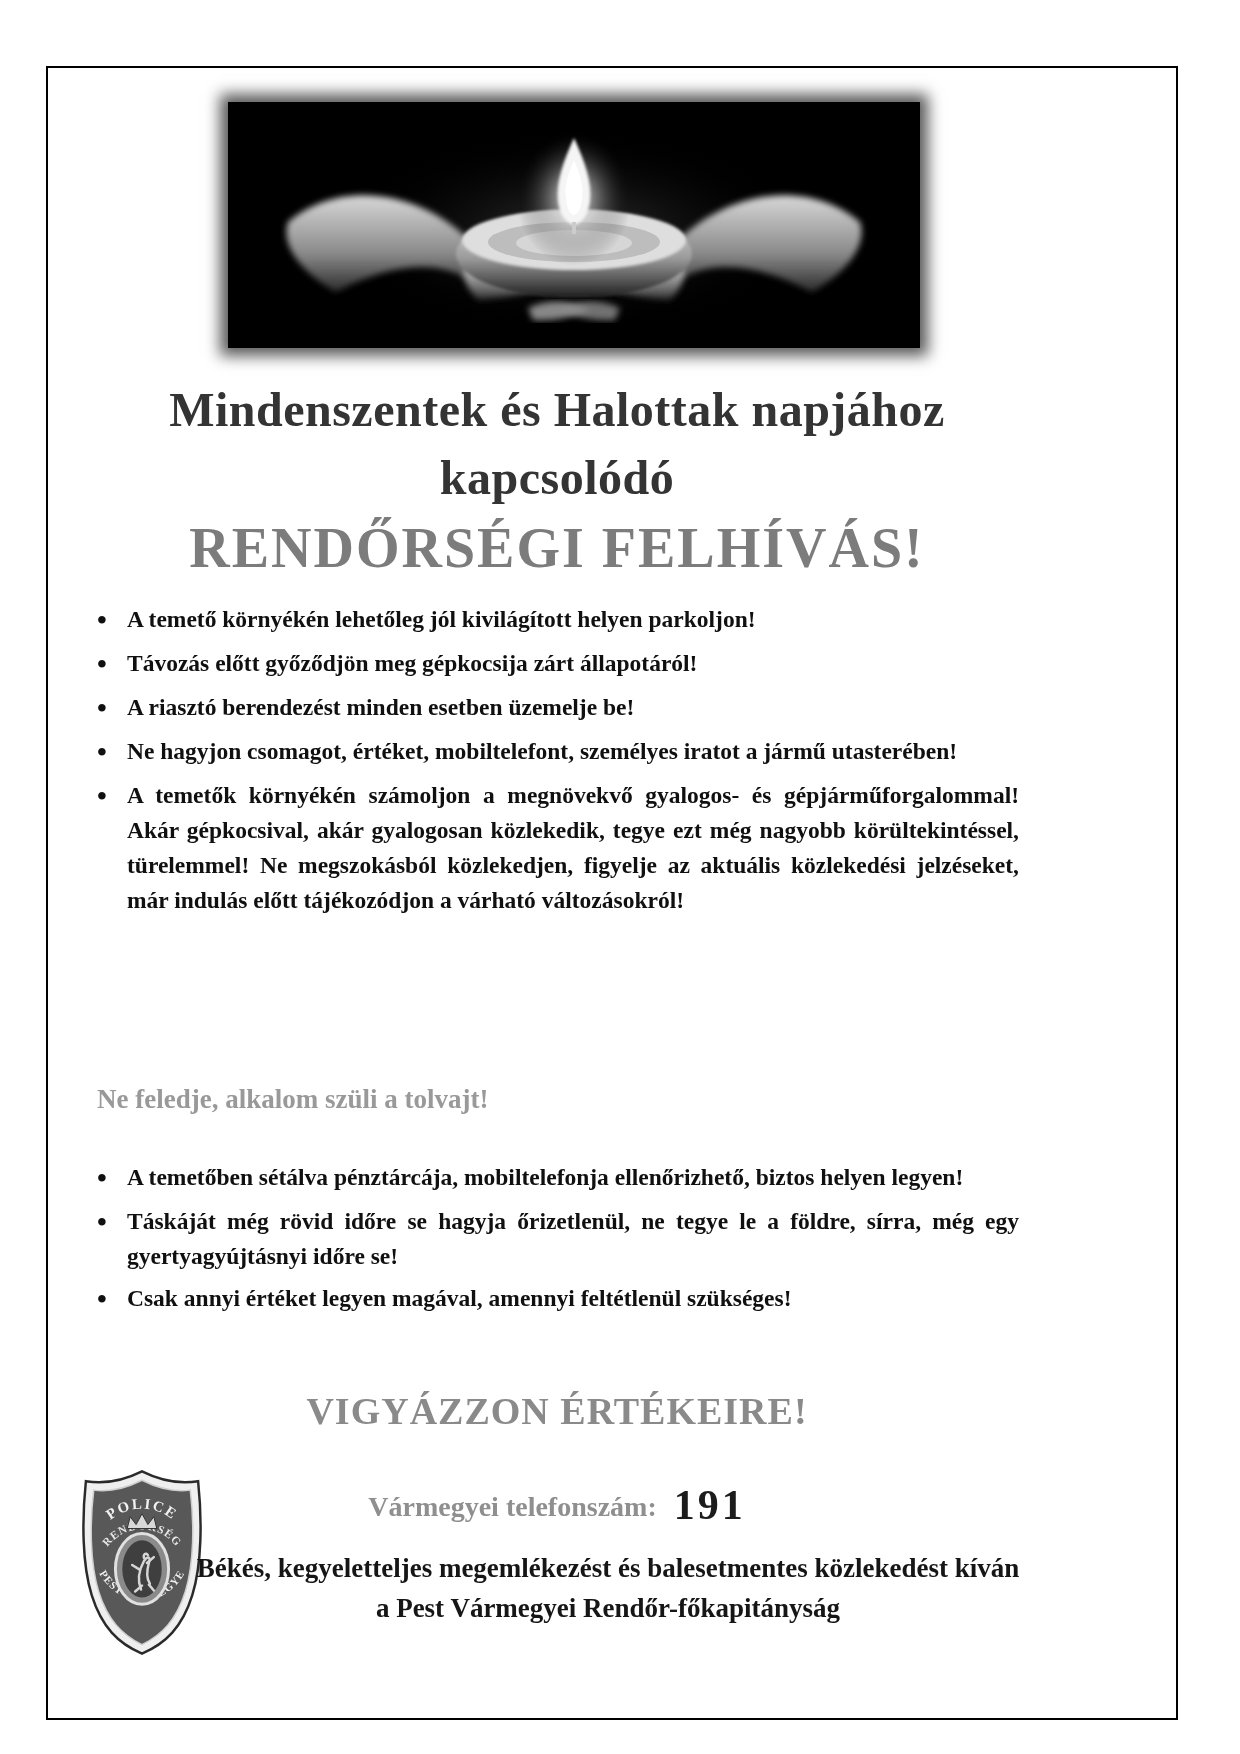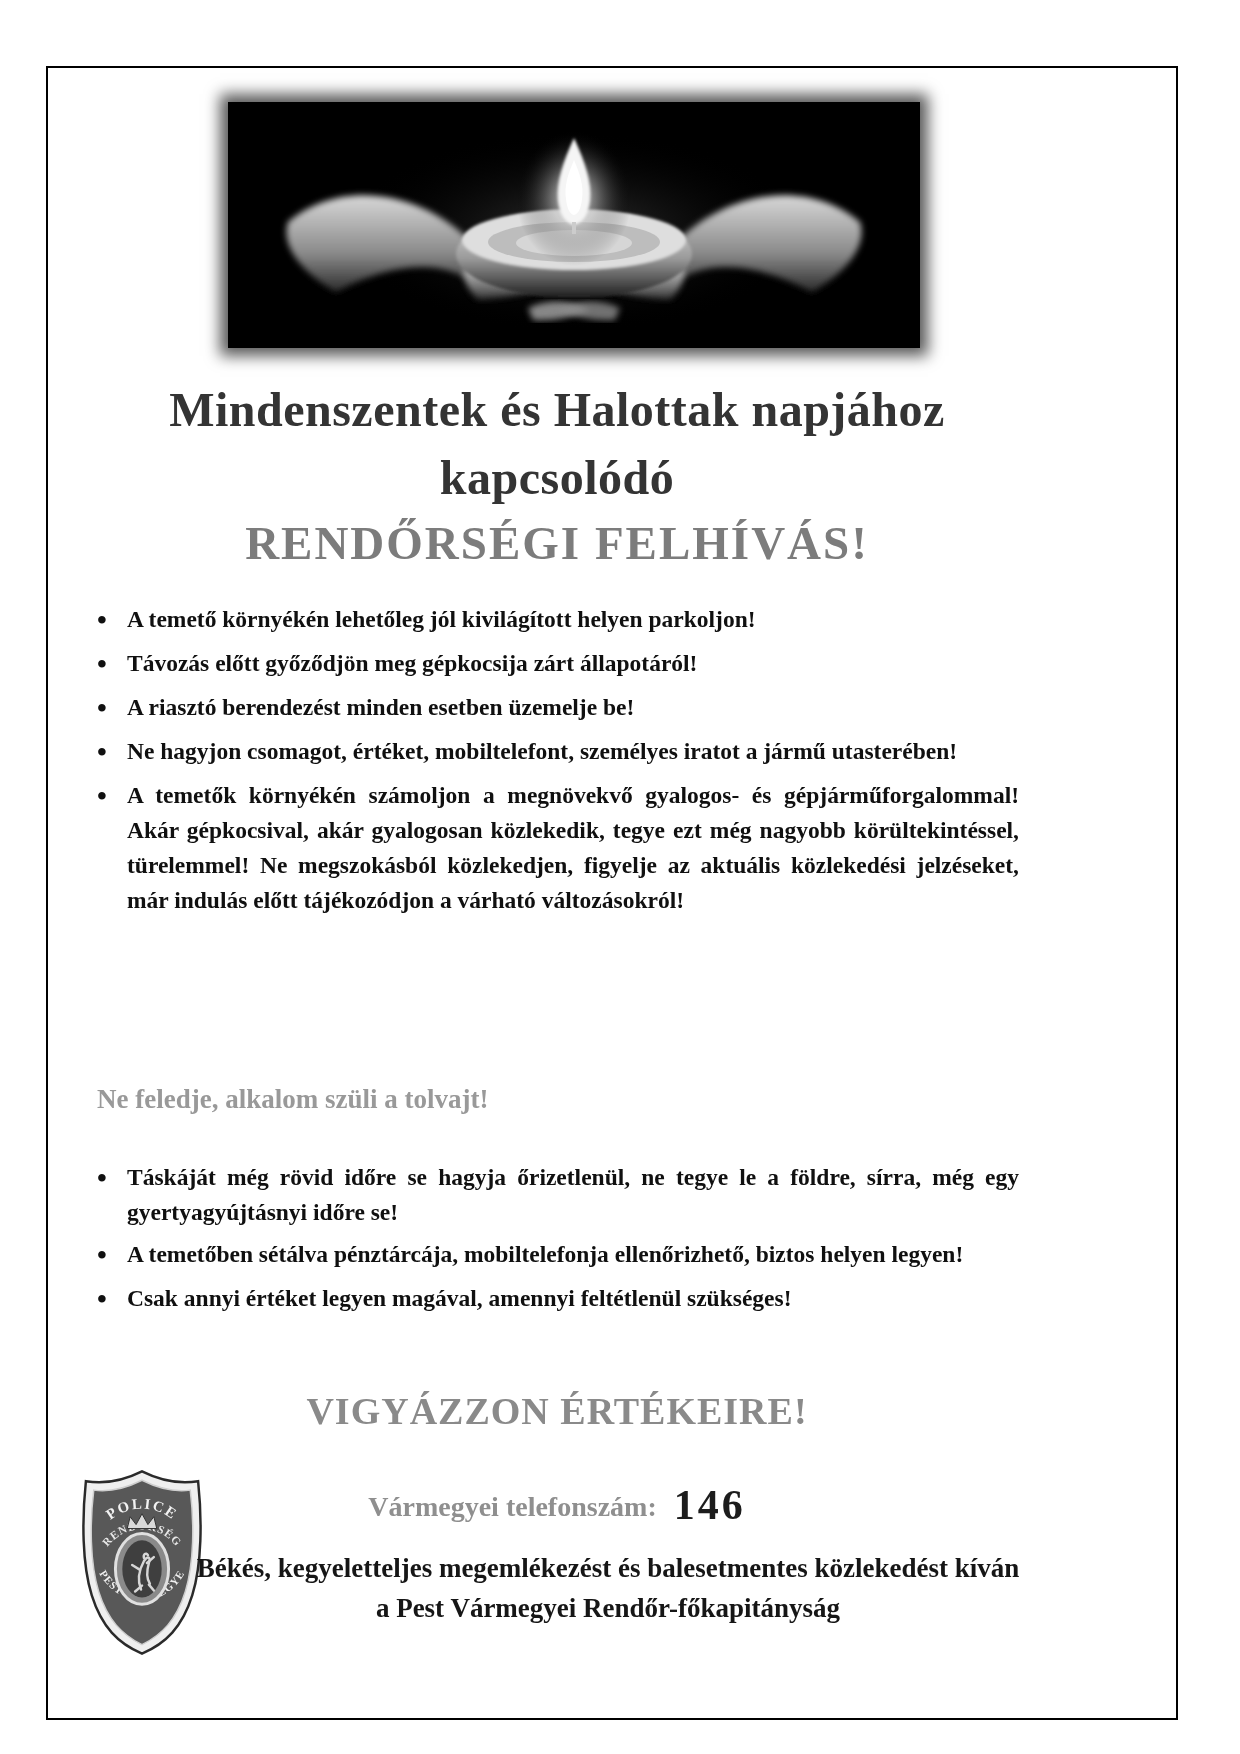--- a/index.html
+++ b/index.html
@@ -19,21 +19,21 @@
   }
   .candle svg{display:block;width:100%;height:100%;}
   
   .title{
     position:absolute;left:49px;top:308px;width:920px;text-align:center;
     font-weight:bold;font-size:48px;line-height:1.42;color:#343434;
     letter-spacing:0.5px;
   }
   .headline{
     position:absolute;left:49px;top:448px;width:920px;text-align:center;
-    font-weight:bold;font-size:47px;color:#7c7c7c;letter-spacing:2px;
+    font-weight:bold;font-size:56px;color:#7c7c7c;letter-spacing:2px;
   }
   
   .list{
     position:absolute;left:49px;width:922px;list-style:none;margin:0;padding:0;
     font-weight:bold;font-size:23.5px;line-height:35px;color:#101010;
   }
   .list1{top:534px;}
   .list2{top:1092px;}
   .list li{display:flex;margin-bottom:7px;justify-content:center;}
   .dot{width:30px;flex:0 0 30px;}
@@ -149,39 +149,39 @@
           <span class="dot"></span>
           <span class="txt">A temetők környékén számoljon a megnövekvő gyalogos- és gépjárműforgalommal! Akár gépkocsival, akár gyalogosan közlekedik, tegye ezt még nagyobb körültekintéssel, türelemmel! Ne megszokásból közlekedjen, figyelje az aktuális közlekedési jelzéseket, már indulás előtt tájékozódjon a várható változásokról!</span>
         </li>
     </ul>
 
     <div class="reminder">Ne feledje, alkalom szüli a tolvajt!</div>
 
     <ul class="list list2">
       <li>
           <span class="dot"></span>
+          <span class="txt">A temetőben sétálva pénztárcája, mobiltelefonja ellenőrizhető, biztos helyen legyen!</span>
+        </li>
+      <li>
+          <span class="dot"></span>
           <span class="txt">Táskáját még rövid időre se hagyja őrizetlenül, ne tegye le a földre, sírra, még egy gyertyagyújtásnyi időre se!</span>
-        </li>
-      <li>
-          <span class="dot"></span>
-          <span class="txt">A temetőben sétálva pénztárcája, mobiltelefonja ellenőrizhető, biztos helyen legyen!</span>
         </li>
       <li>
           <span class="dot"></span>
           <span class="txt">Csak annyi értéket legyen magával, amennyi feltétlenül szükséges!</span>
         </li>
     </ul>
 
     <div class="warning">
       <div>VIGYÁZZON ÉRTÉKEIRE!</div>
     </div>
 
     <div class="emergency">
       <span class="em-label">Vármegyei telefonszám:</span>
-      <span class="em-num">146</span>
+      <span class="em-num">191</span>
     </div>
 
     <svg class="badge" viewBox="0 0 130 192" xmlns="http://www.w3.org/2000/svg">
       <defs>
         <path id="arcTop" d="M19,74 A49,49 0 0 1 111,74" fill="none"></path>
         <path id="arcMid" d="M25,90 A43,43 0 0 1 105,90" fill="none"></path>
         <path id="arcBot" d="M16,94 A52,62 0 0 0 114,94" fill="none"></path>
       </defs>
       <path d="M65,4 C83,13 104,17 122,14 C126,52 126,98 116,130 C106,162 89,179 65,189 C41,179 24,162 14,130 C4,98 4,52 8,14 C26,17 47,13 65,4 Z" fill="#efefef" stroke="#2a2a2a" stroke-width="2.5"></path>
       <path d="M65,13 C81,21 99,25 114,23 C118,56 118,96 109,126 C100,155 85,170 65,180 C45,170 30,155 21,126 C12,96 12,56 16,23 C31,25 49,21 65,13 Z" fill="#585858" stroke="#cfcfcf" stroke-width="1.5"></path>

